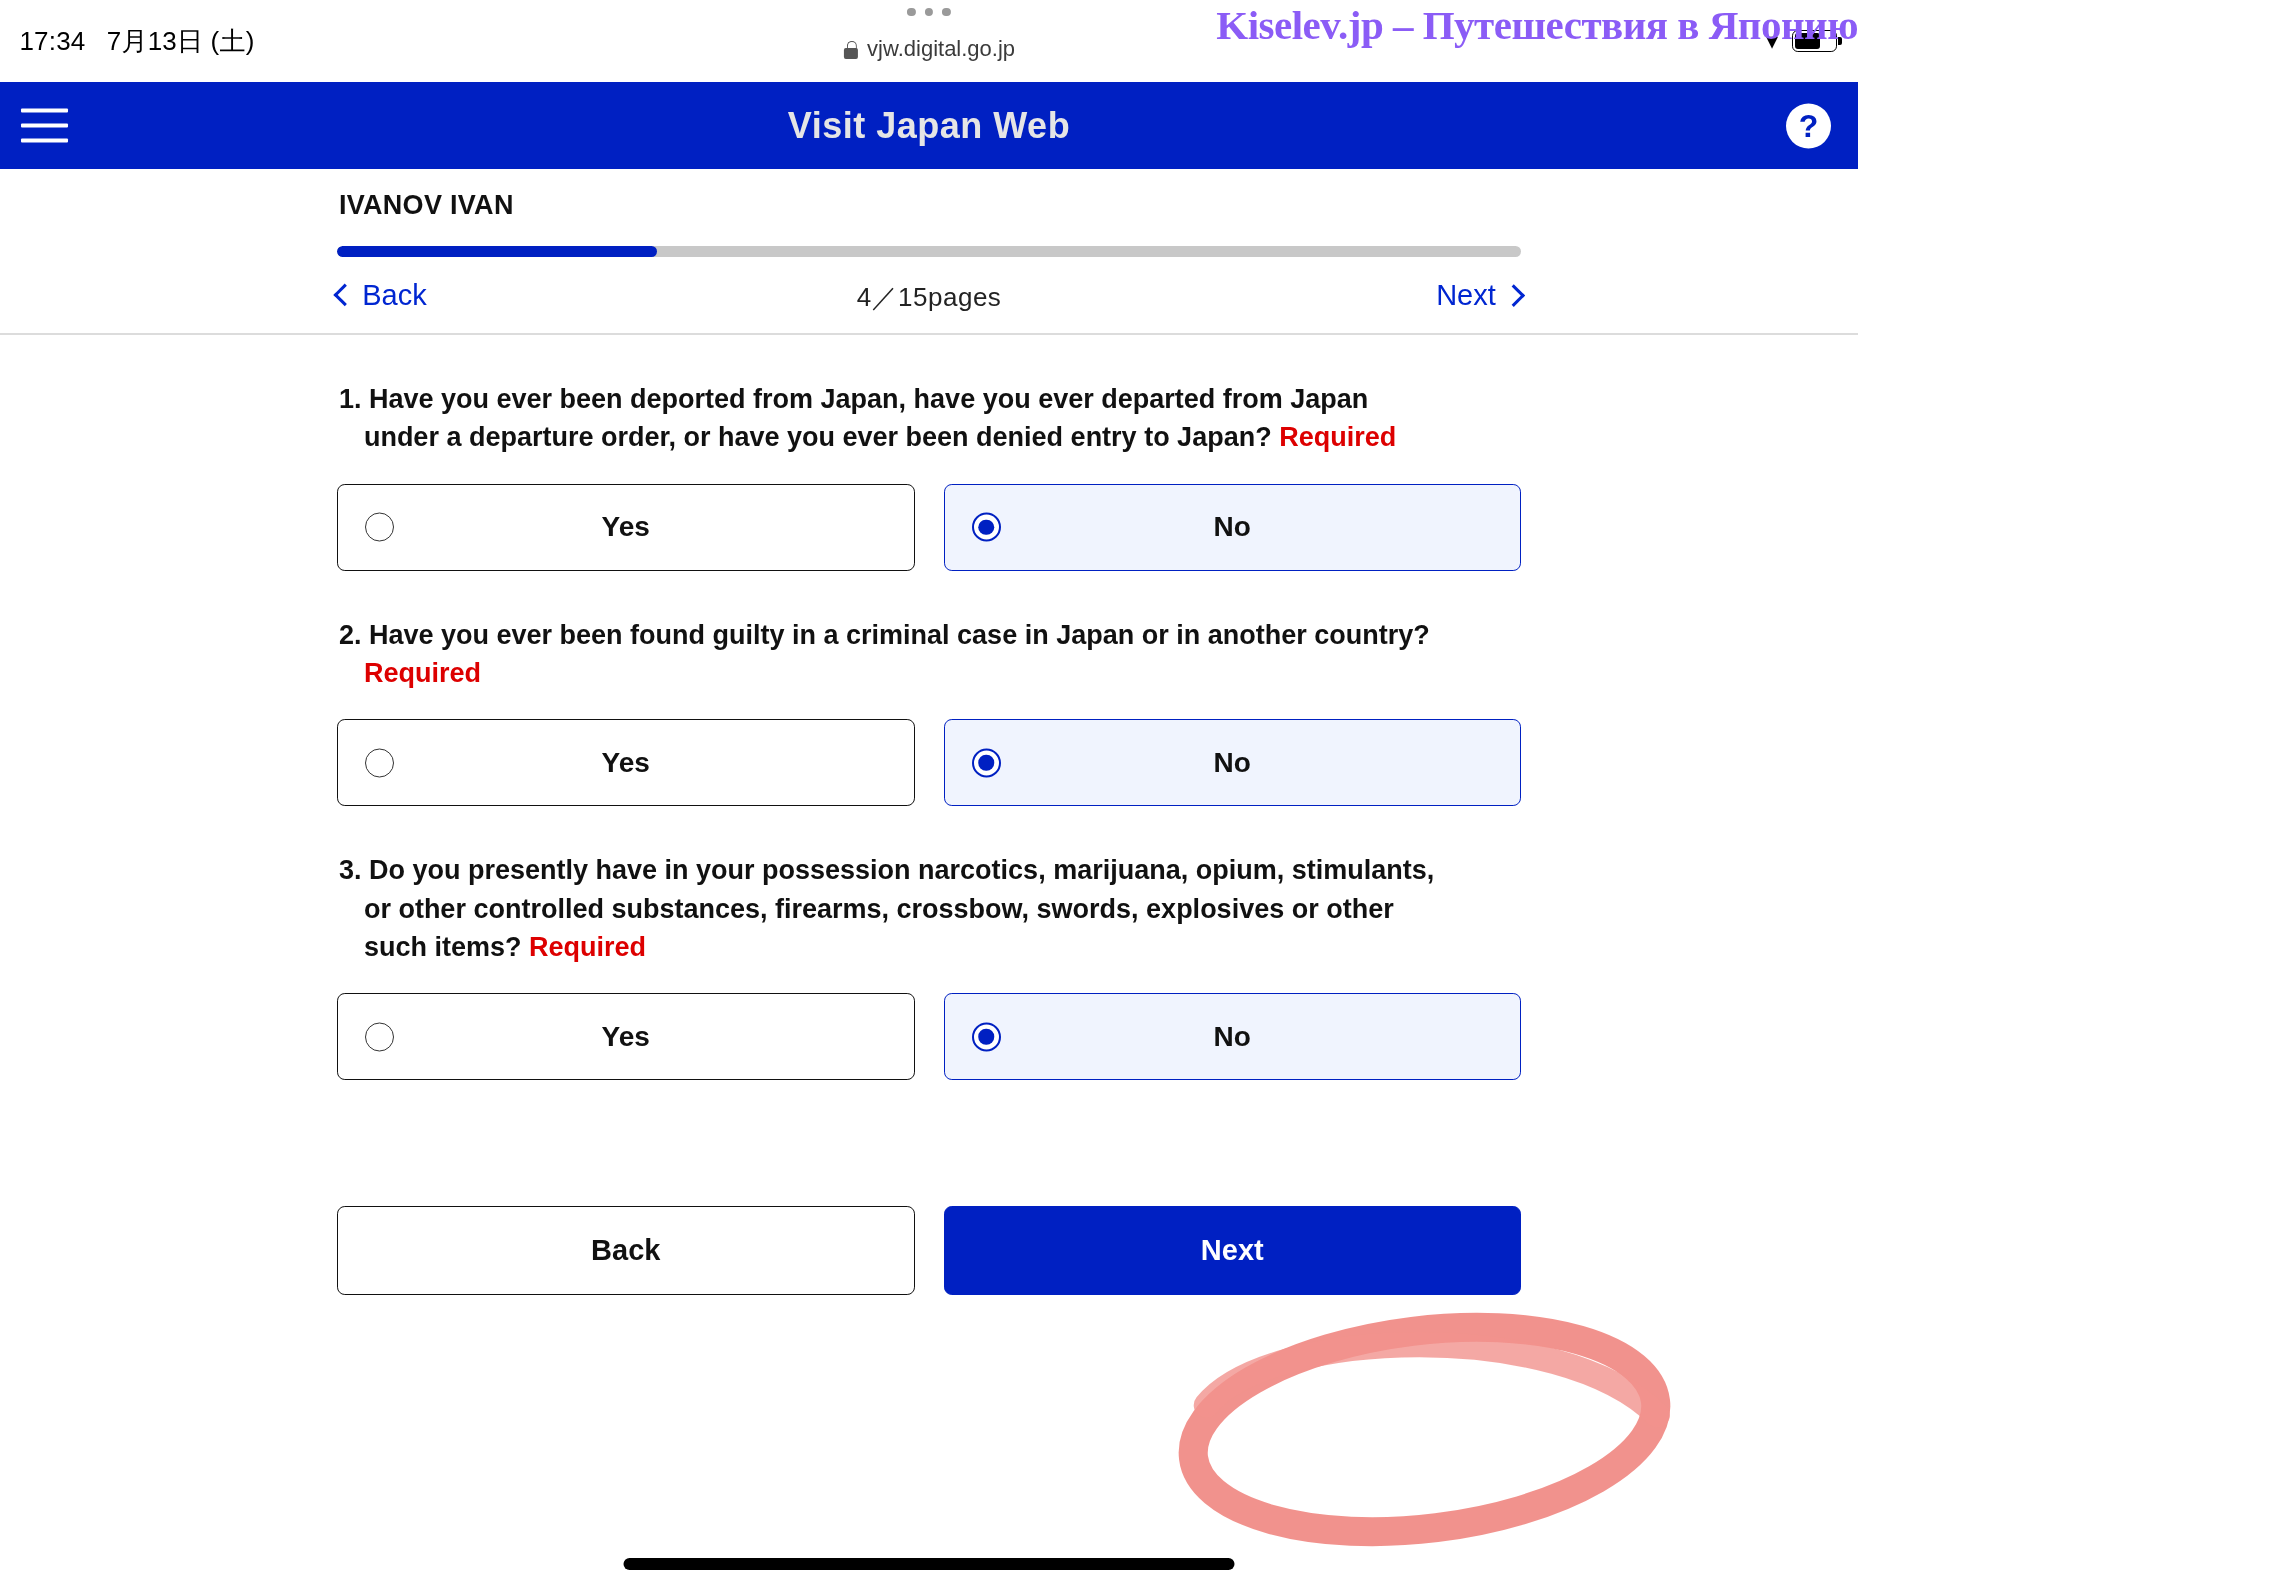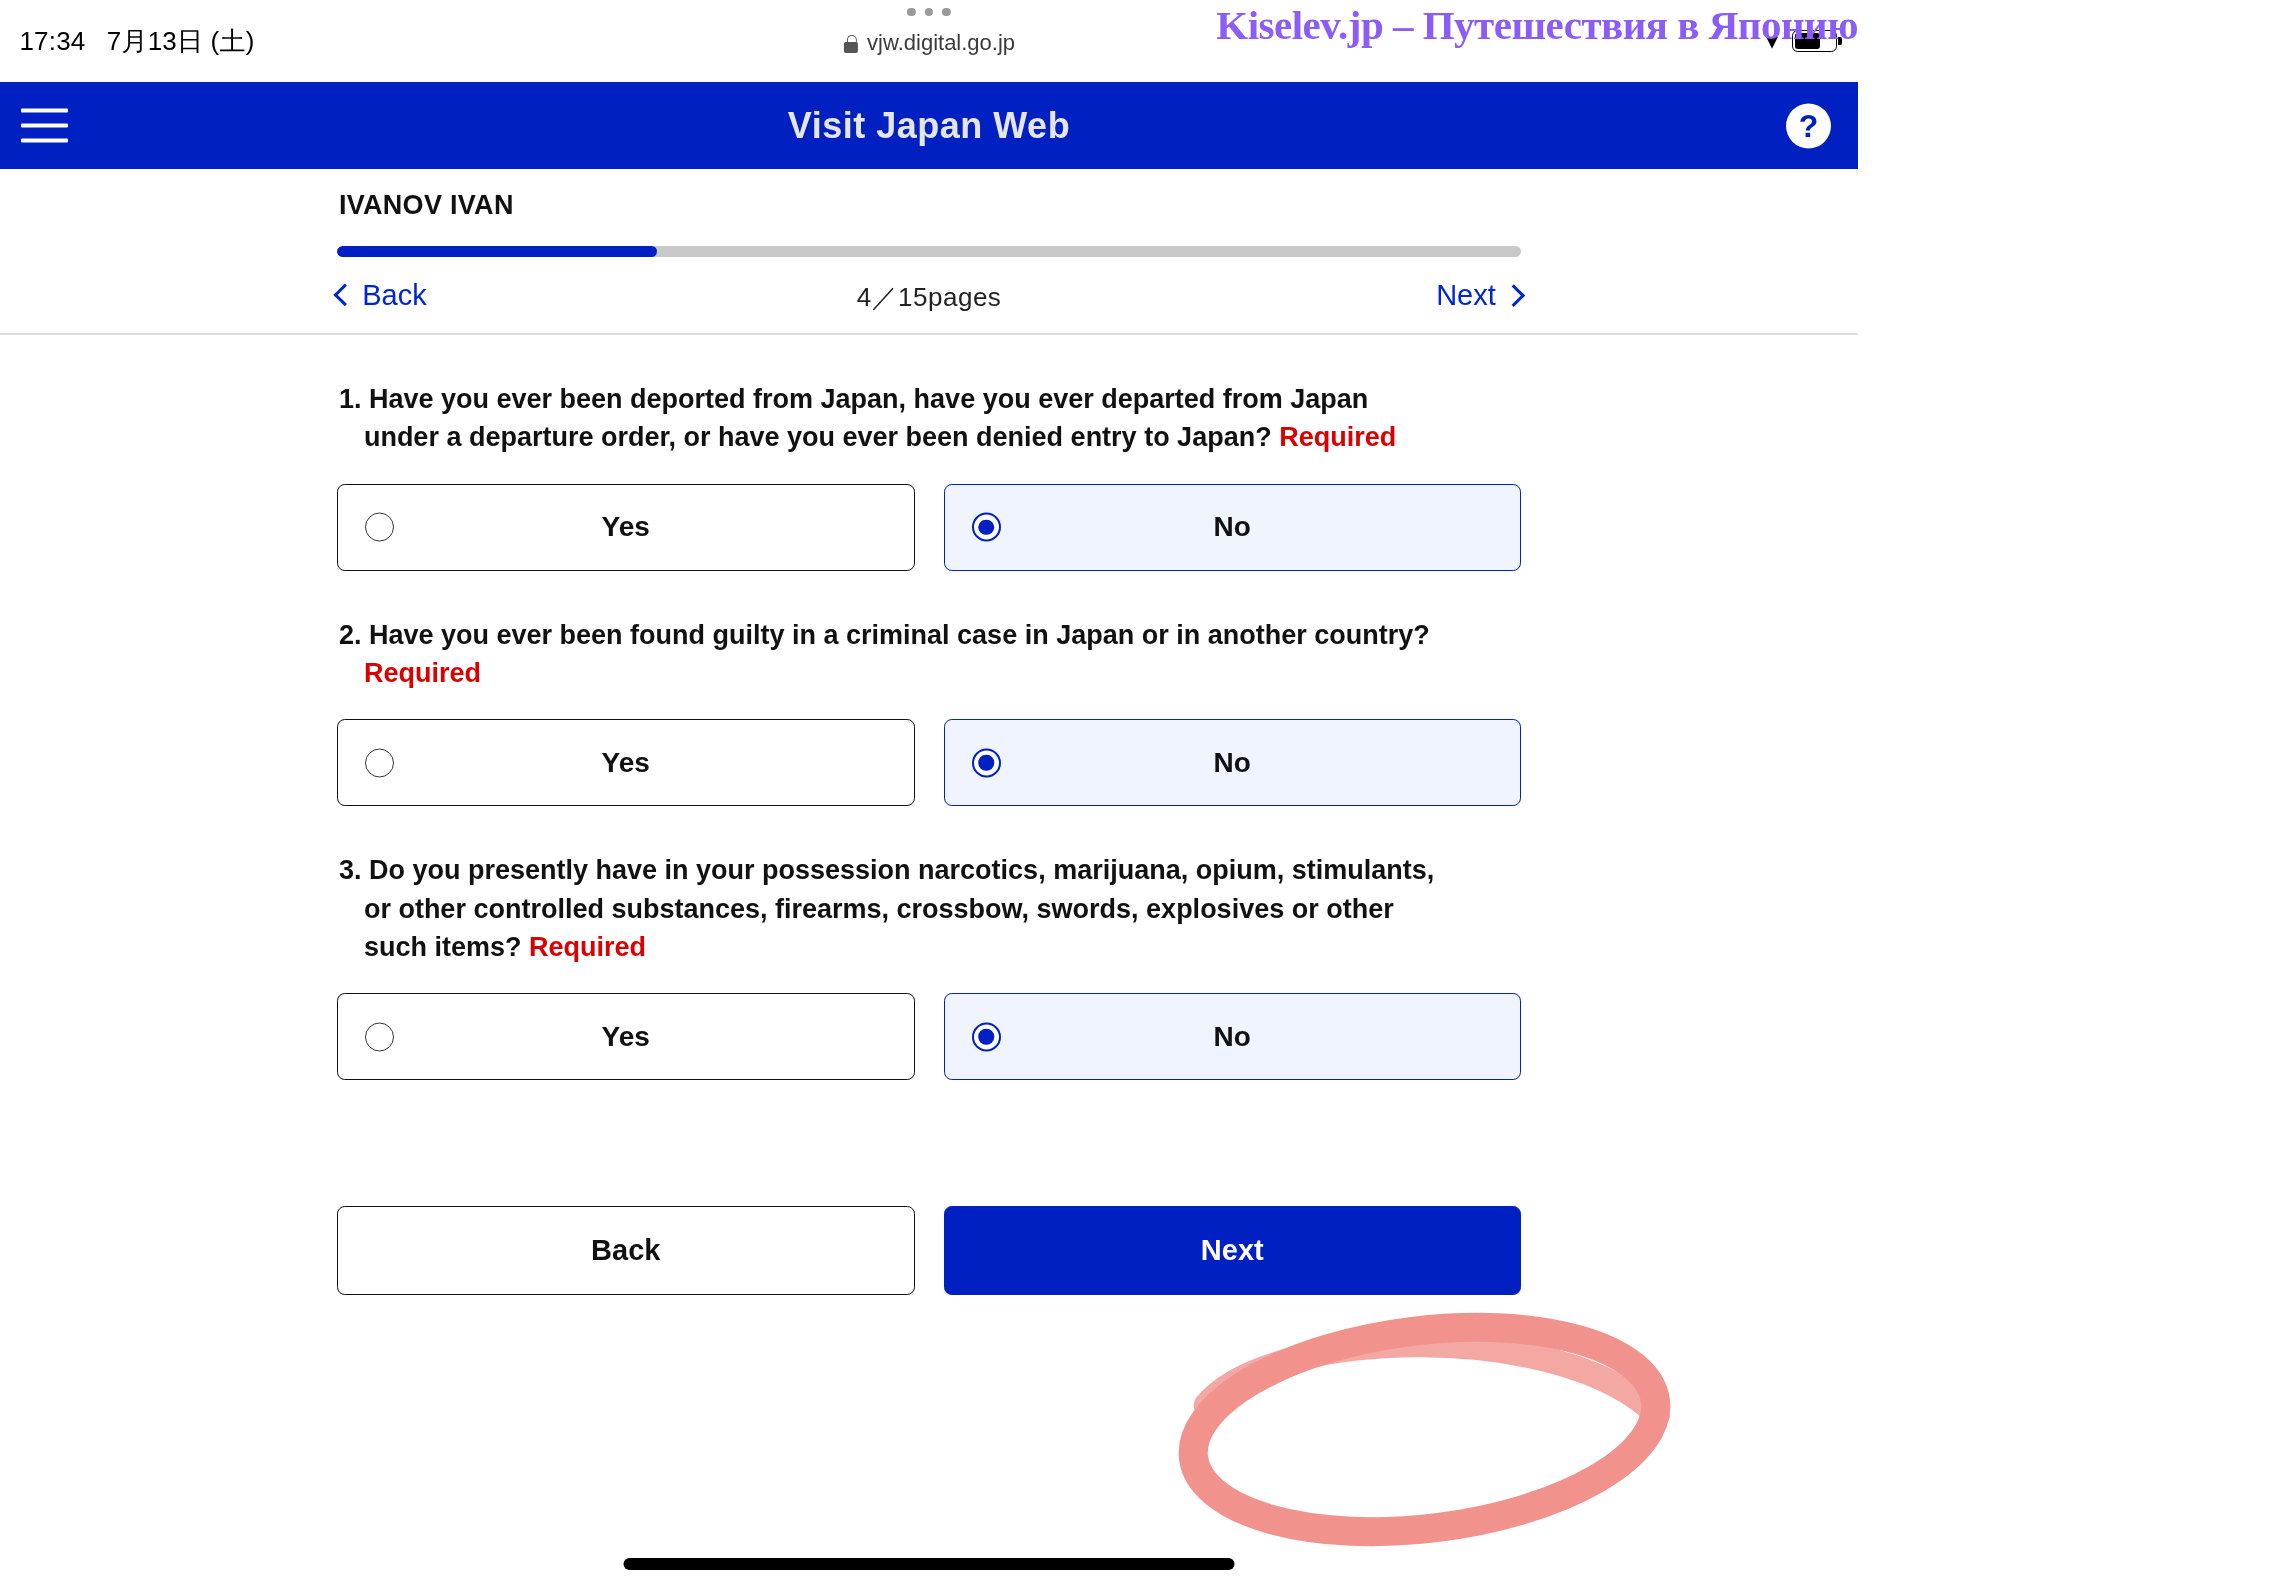--- a/index.html
+++ b/index.html
@@ -38,21 +38,21 @@
     letter-spacing: 0.2px;
   }
   .sb-center {
     position: absolute;
     left: 50%;
     transform: translateX(-50%);
     top: 7.8px;
     display: flex;
     flex-direction: column;
     align-items: center;
-    gap: 12px;
+    gap: 18px;
   }
   .dots {
     display: flex;
     gap: 8.7px;
     margin-bottom: 1.9px;
   }
   .dots i {
     width: 8.7px; height: 8.7px; border-radius: 50%;
     background: #9a9a9a; display: block;
   }

